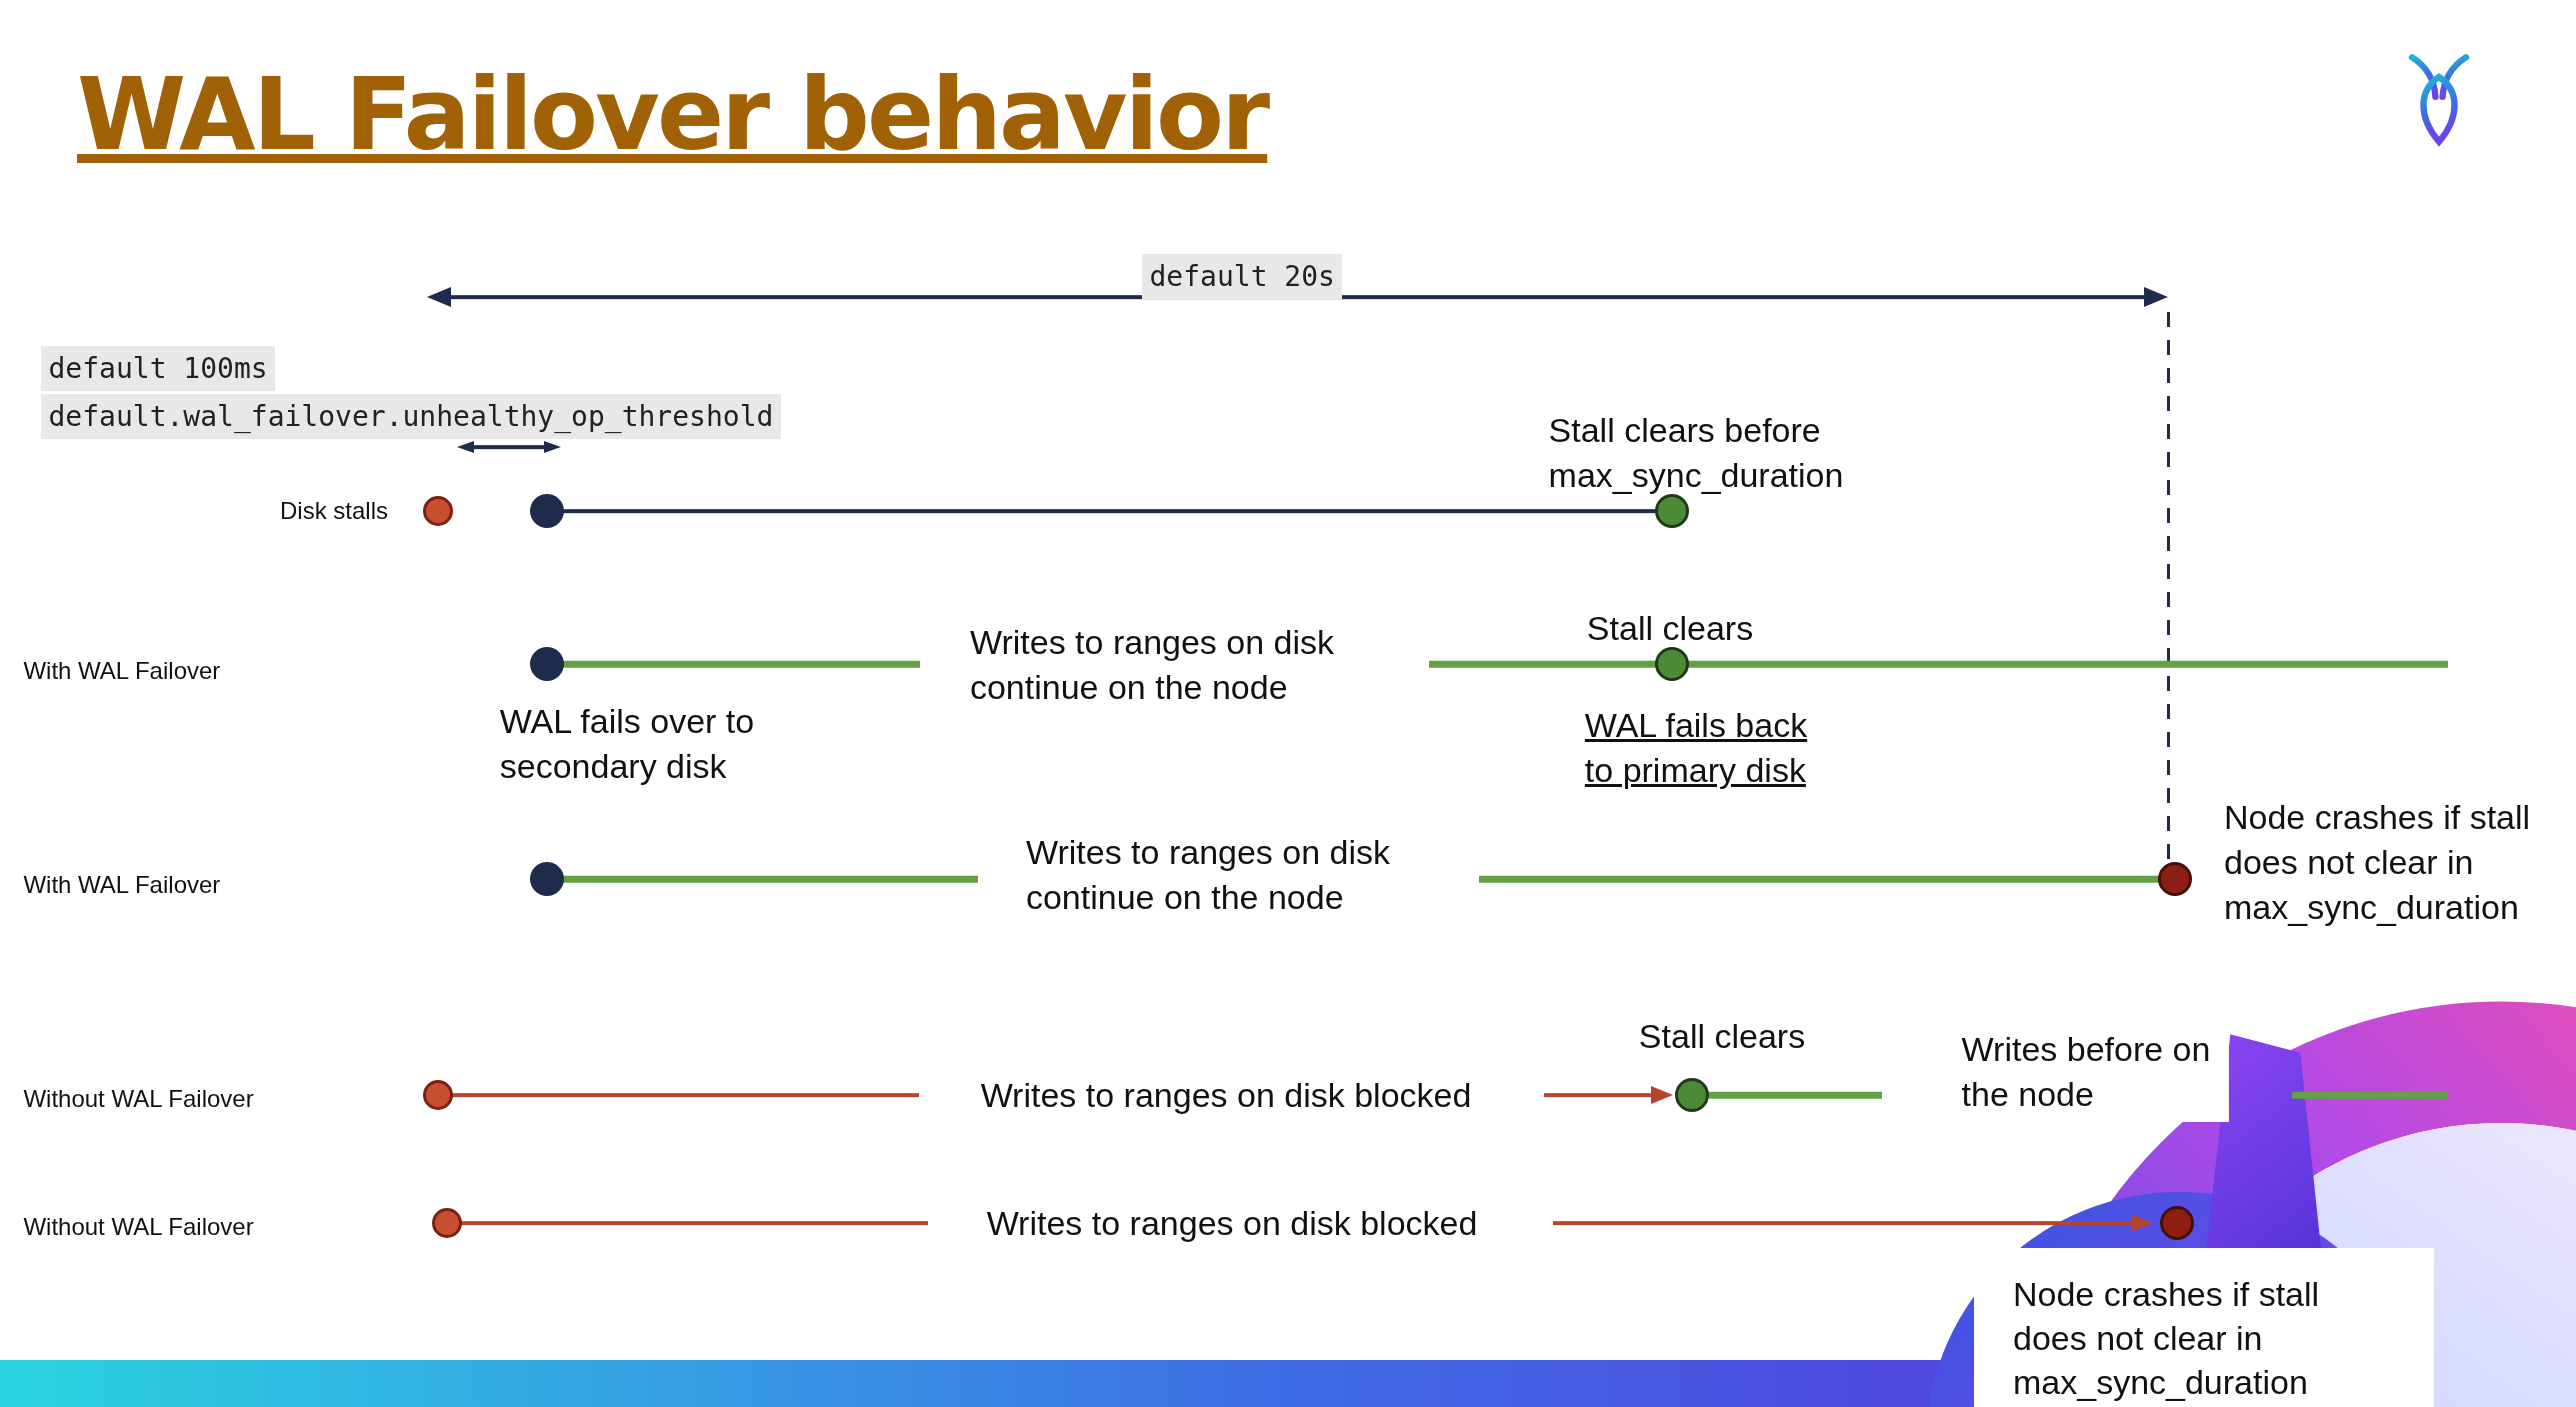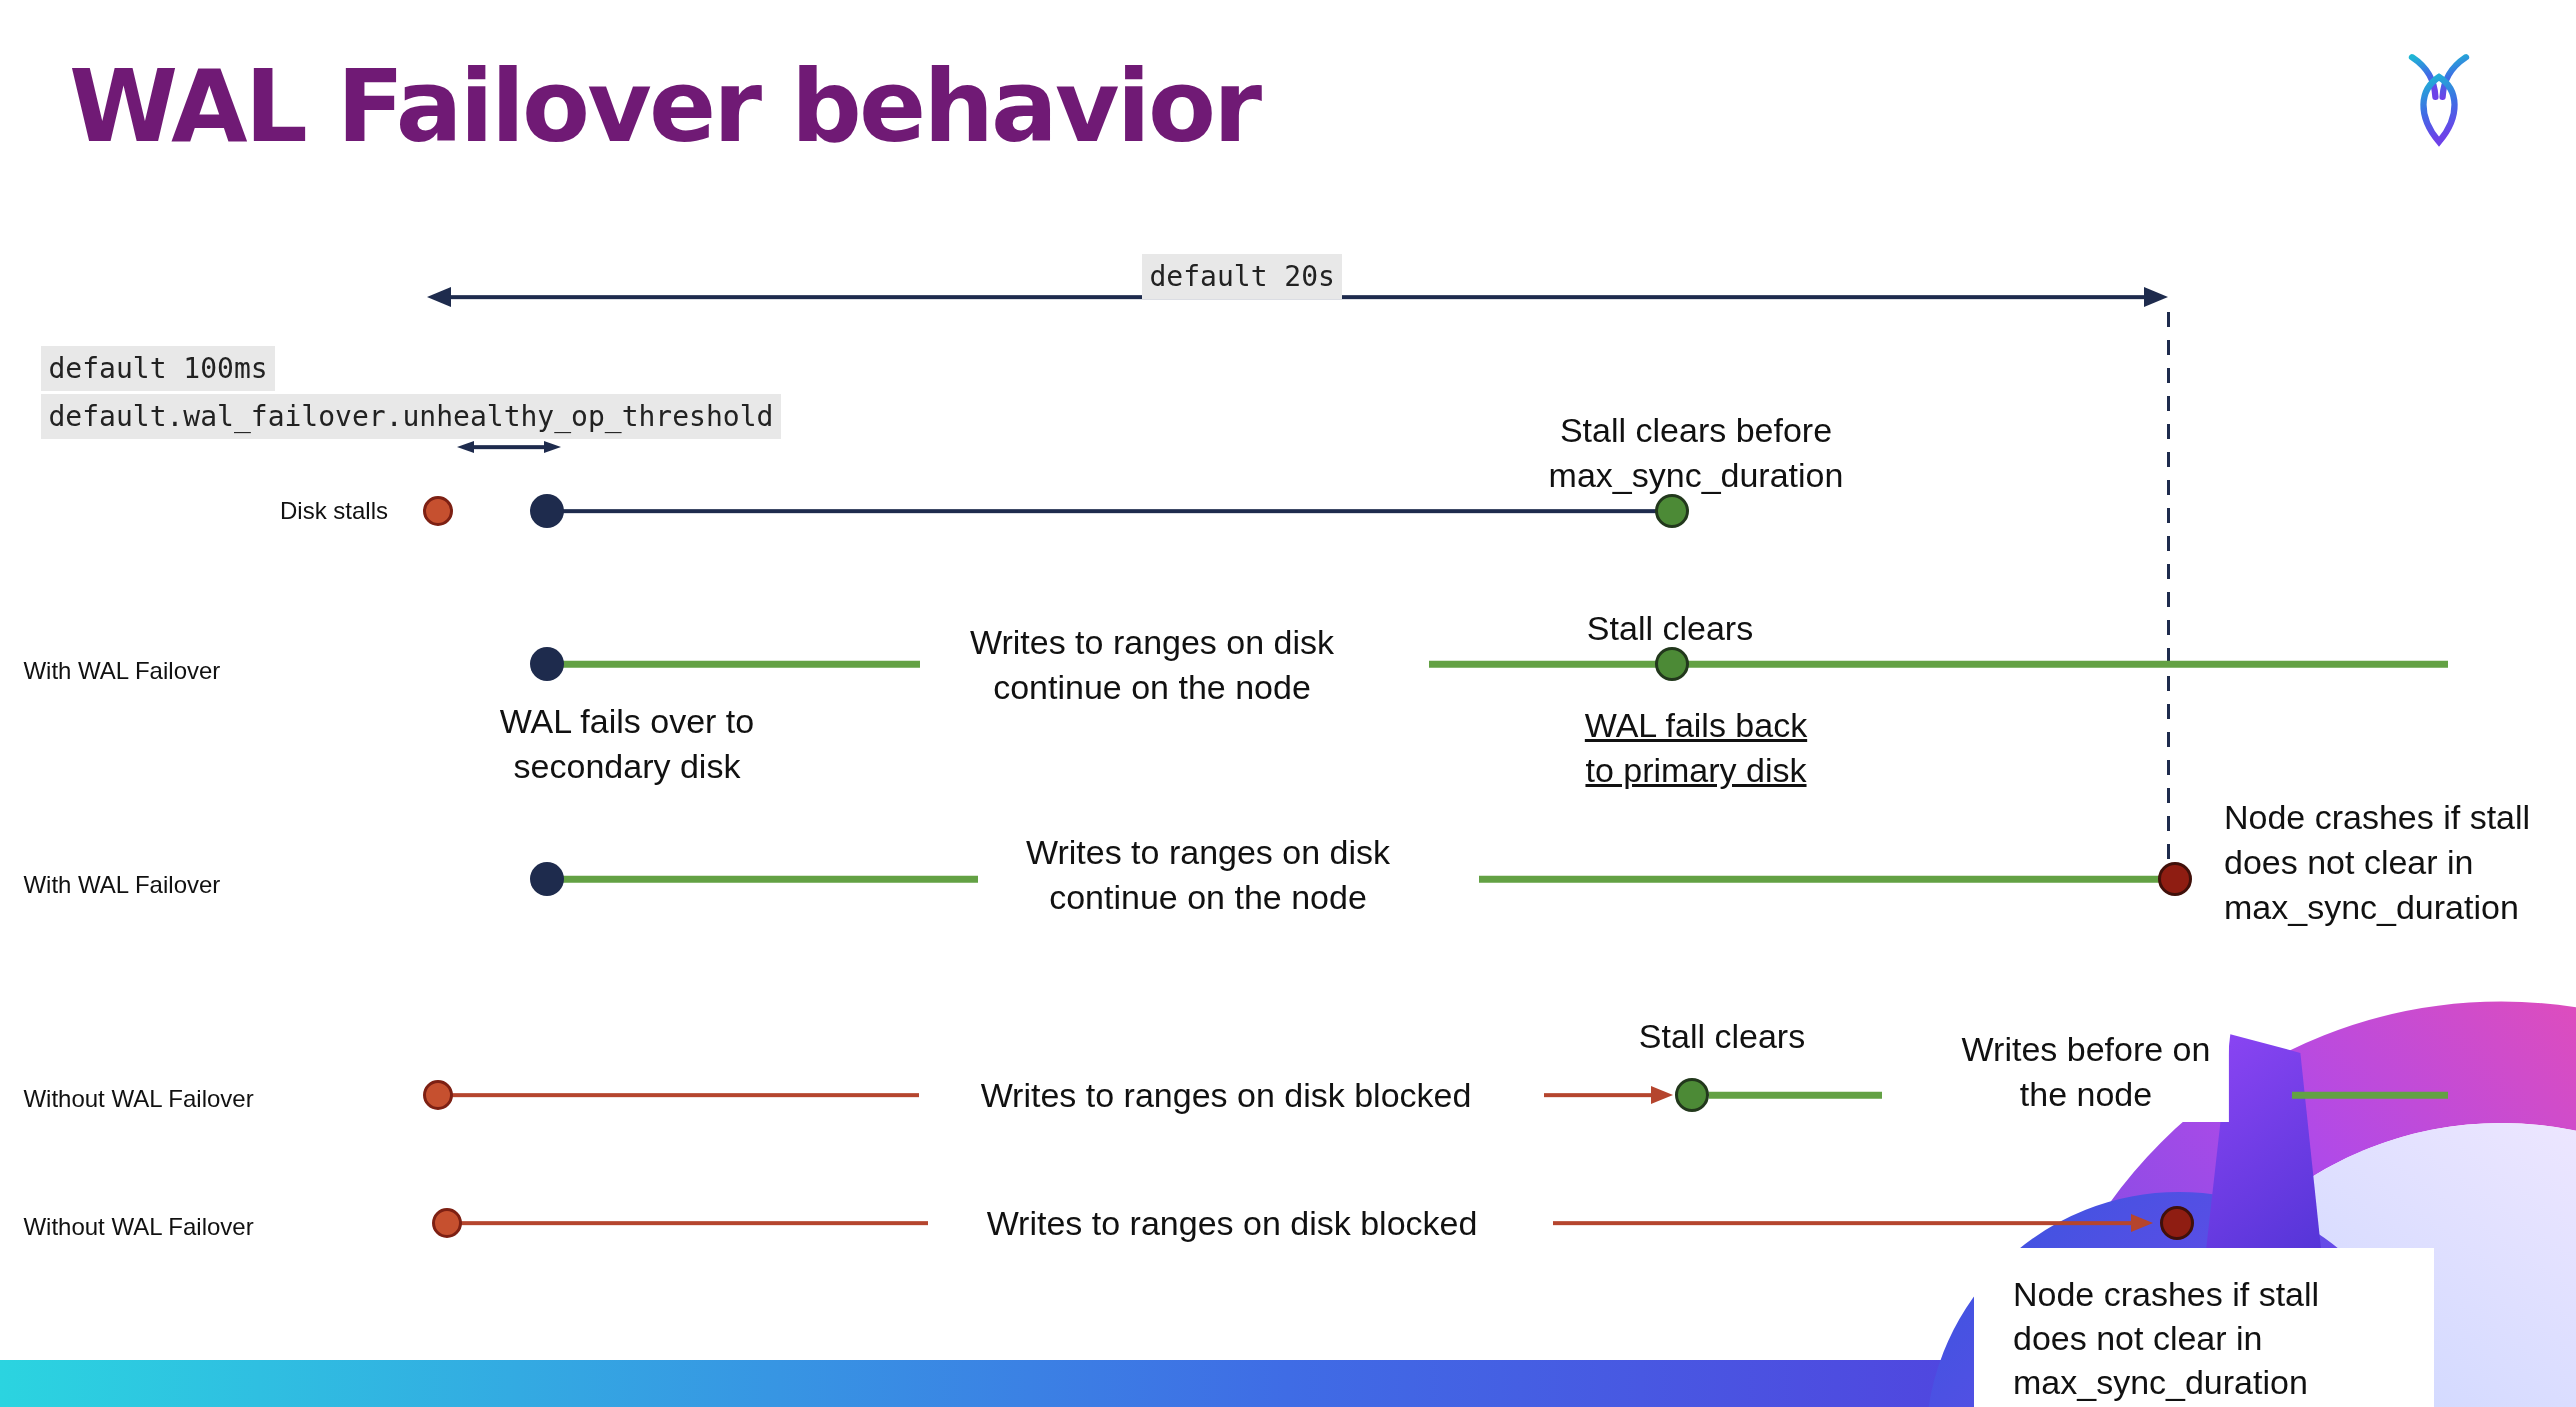--- a/index.html
+++ b/index.html
@@ -7,22 +7,22 @@
     position:relative;
     width:2576px;height:1408px;
     background:#ffffff;
     overflow:hidden;
     font-family:"Liberation Sans", sans-serif;
     color:#111;
   }
   .page-title{
     position:absolute;left:65px;top:45px;
     font-family:"DejaVu Sans", sans-serif;
-    font-size:99px;font-weight:800;letter-spacing:-2.8px;color:#701a75;
-    z-index:2;margin:4px;
+    font-size:99px;font-weight:800;letter-spacing:-2.8px;color:#a16207;
+    z-index:2;margin:12px;text-decoration:underline;
   }
   .logo{position:absolute;top:50px;right:92px;width:90px;height:99px;z-index:2;}
 
   
   .hline{position:absolute;transform:translateY(-50%);z-index:2;}
   .hline.navy{height:3.7px;background:var(--navy,#1e2b4d);}
   .hline.green{height:6.5px;background:var(--green-line,#63a144);}
   .hline.red{height:3.7px;background:var(--red-line,#b5452e);}
   .dashline{
     position:absolute;width:2.8px;z-index:2;
@@ -50,21 +50,21 @@
   }
   .row-label{
     position:absolute;left:23.4px;transform:translateY(-50%);
     font-size:24px;color:#111;z-index:2;white-space:nowrap;
   }
   .row-label.right{transform:translateY(-50%);text-align:right;}
   .note{
     position:absolute;font-size:34px;line-height:45px;color:#111;
     white-space:pre-line;z-index:2;
   }
-  .note.center{text-align:center;transform:translateX(-50%);}
+  .note.center{text-align:left;transform:translateX(-50%);}
   .white-card{background:#ffffff;z-index:3;}
   .crash-box{
     position:absolute;background:#ffffff;z-index:3;
     box-sizing:border-box;padding:24px 0 0 39px;
   }
   .crash-box .note-inner{
     font-size:34px;line-height:44px;color:#111;white-space:pre-line;
   }
 
   .bottom-bar{

